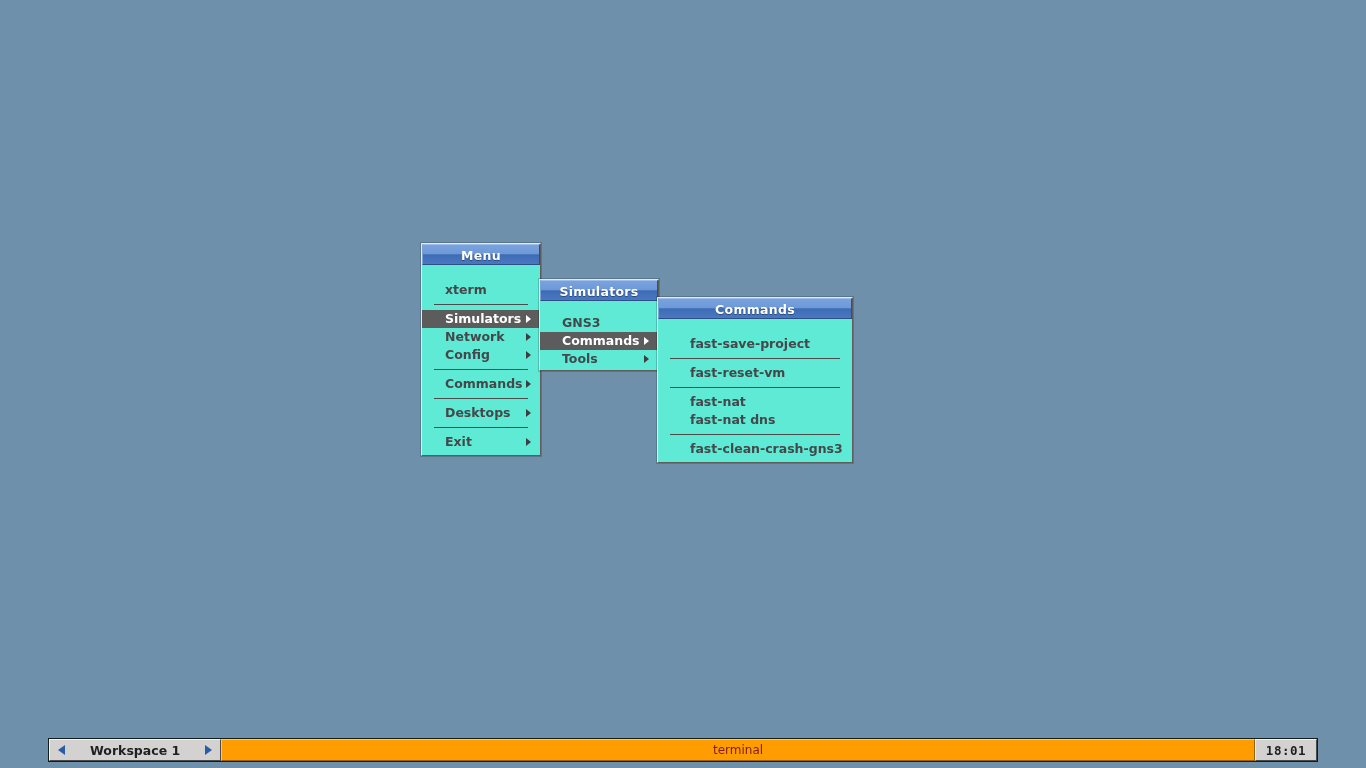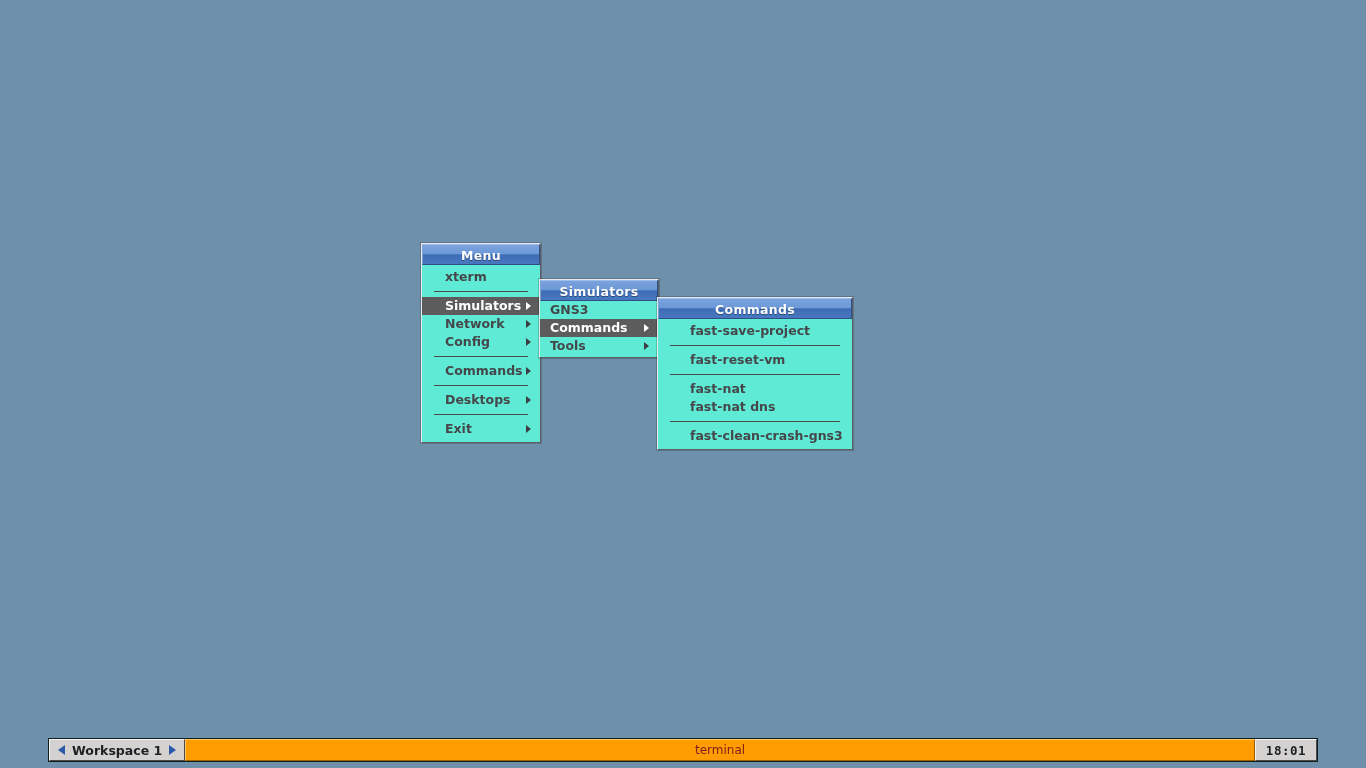--- a/index.html
+++ b/index.html
@@ -32,21 +32,21 @@
     font-size: 12.5px;
     font-weight: bold;
     letter-spacing: .3px;
     background: linear-gradient(to bottom, #7aa3dd 0%, #6e99d8 45%, #3d6cb5 52%, #4a78c0 100%);
     border-top: 1px solid #9dbdea;
     border-left: 1px solid #7ba0d6;
     border-right: 1px solid #2d4f86;
     border-bottom: 1px solid #2d4f86;
     text-shadow: 0 1px 0 rgba(0,0,0,0.35);
   }
-  .menu-body { padding: 3px 0 4px 0; }
+  .menu-body { padding: 3px 0 4px 0; margin-top: 13px; }
 
   .mi {
     position: relative;
     height: 18px;
     line-height: 18px;
     padding: 0 6px 0 23px;
     font-size: 12.5px;
     font-weight: bold;
     color: #45474b;
     white-space: nowrap;
@@ -81,21 +81,21 @@
   }
 
   
   #menu-root     { left: 421px; top: 243px;  width: 120px; }
   #menu-sim      { left: 539px; top: 279px;  width: 120px; }
   #menu-cmds     { left: 657px; top: 297px;  width: 196px; }
 
   #menu-root .mi  { padding-left: 23px; }
   #menu-root .mi .arrow { right: 9px; }
 
-  #menu-sim .mi   { padding-left: 10px; }
+  #menu-sim .mi   { padding-left: 22px; }
   #menu-sim .mi .arrow { right: 9px; }
 
   #menu-cmds .mi  { padding-left: 32px; }
 
   
   .arrow-near { right: 9px !important; }
   .arrow-far  { right: 9px !important; }
 
   
   #taskbar {
@@ -113,21 +113,21 @@
     border-left: 1px solid #f2f2f2;
     border-right: 1px solid #4a4a4a;
     border-bottom: 1px solid #4a4a4a;
     display: flex;
     align-items: center;
     justify-content: center;
   }
   #workspace-switcher {
     background: #d4d2d0;
     padding: 0 8px;
-    gap: 7px;
+    gap: 25px;
     font-size: 12.5px;
     font-weight: bold;
     color: #1d1f22;
     flex: 0 0 auto;
   }
   .ws-arrow {
     width: 0; height: 0;
     border-top: 5px solid transparent;
     border-bottom: 5px solid transparent;
   }

